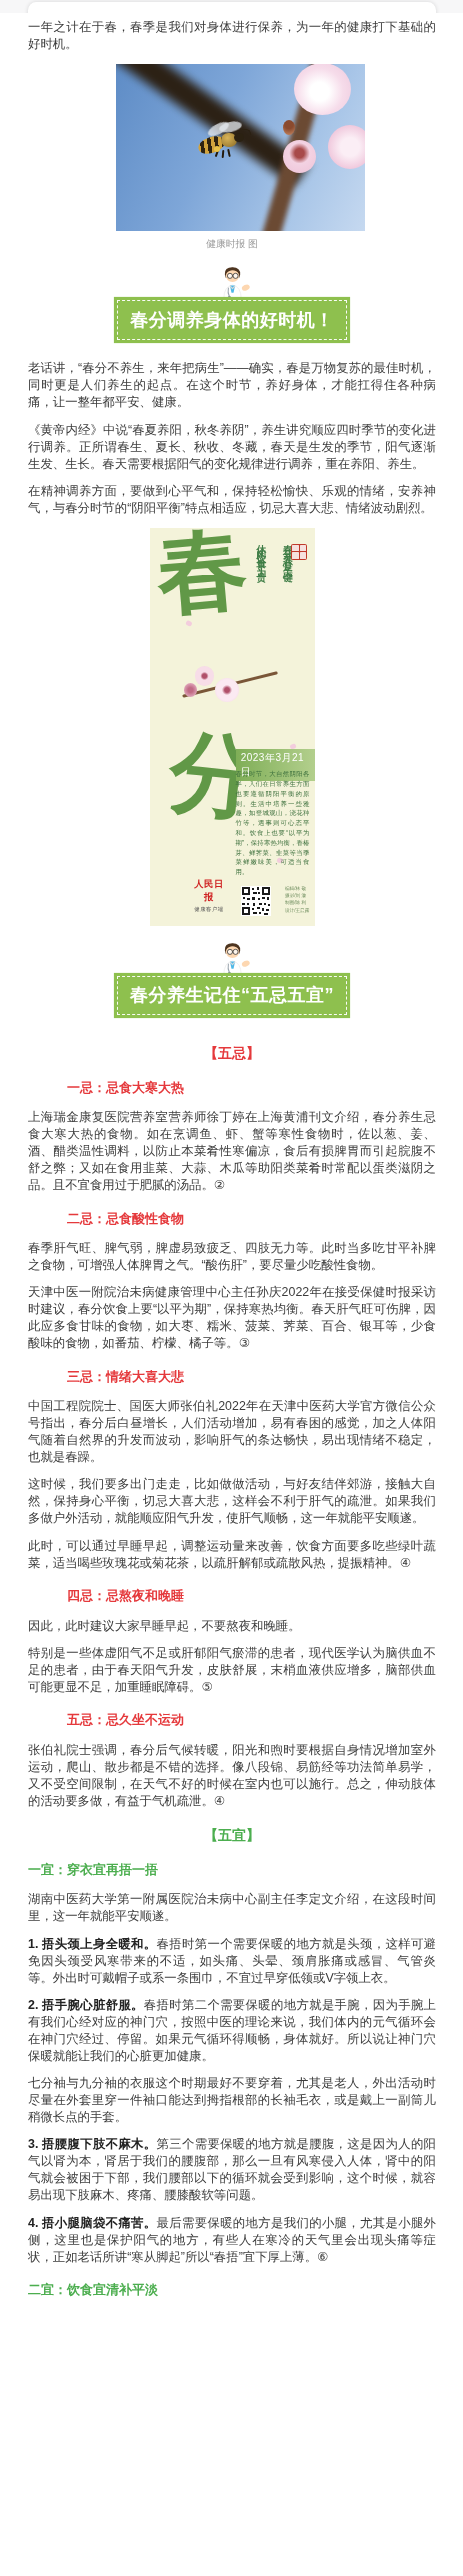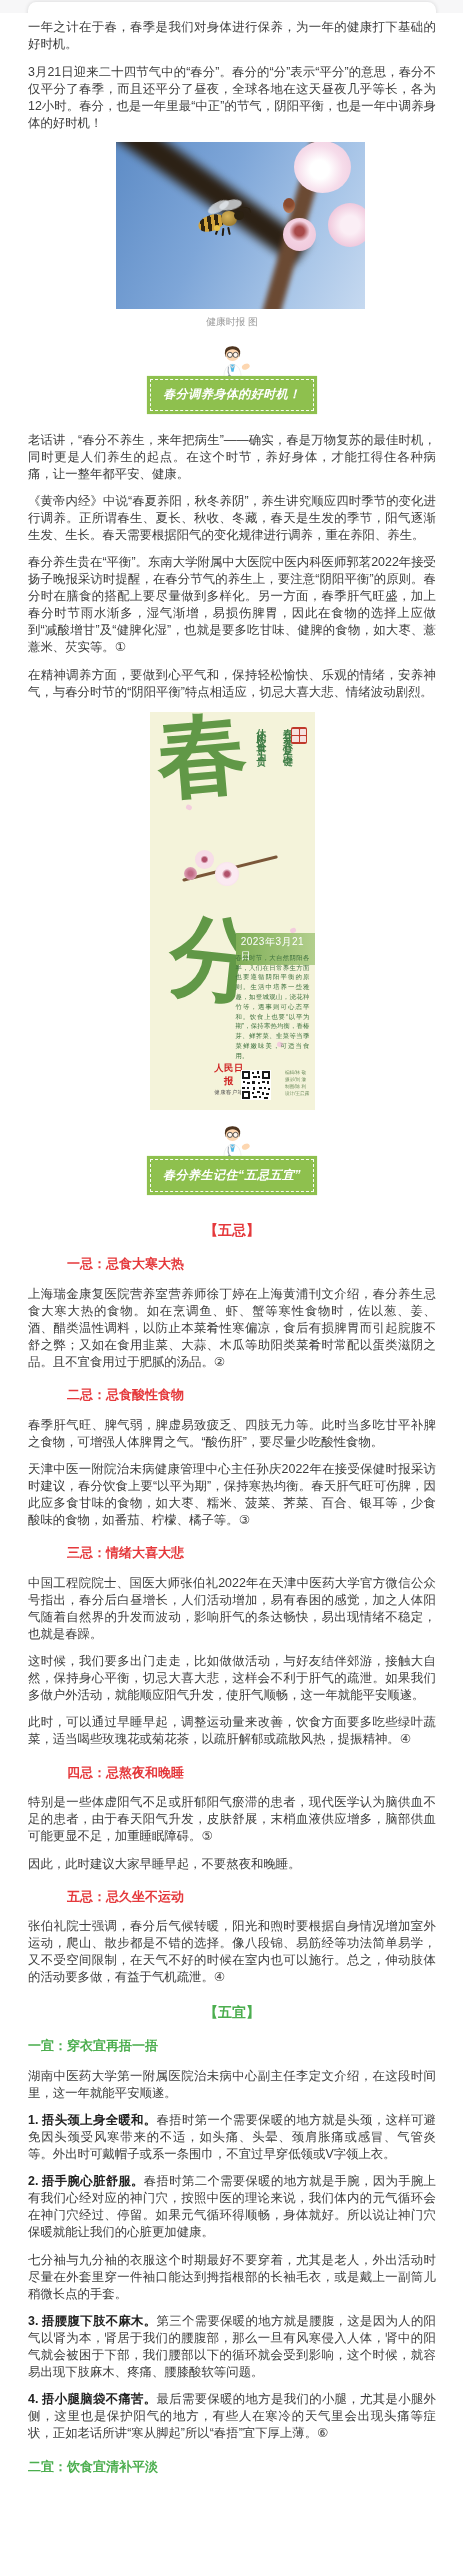--- a/index.html
+++ b/index.html
@@ -56,23 +56,23 @@
     border-bottom:none;border-left:none;border-radius:0 5.2px 0 0;}
   .leg{position:absolute;width:1.5px;height:8.2px;background:#241a0c;border-radius:1px;}
   .leg1{left:17.5px;top:23px;transform:rotate(20deg);}
   .leg2{left:24px;top:24px;transform:rotate(5deg);}
   .leg3{left:30px;top:23px;transform:rotate(-12deg);}
   .pollen{position:absolute;left:15.5px;top:20.6px;width:6.2px;height:6.2px;border-radius:50%;background:#e8c24a;}
   figcaption{font-size:9.8px;color:#999;text-align:center;margin:7.2px 0 3.1px;}
   
   .mascot-banner{text-align:center;margin:15.5px 0 17.5px;}
   .mascot{display:block;margin:0 auto -2.1px;}
-  .banner{display:inline-block;background:var(--banner);color:#fff;font-size:12px;font-weight:bold;
+  .banner{display:inline-block;background:var(--banner);color:#fff;font-size:18px;font-weight:bold;
     letter-spacing:0.5px;padding:6.7px 12.4px;border:1px dashed rgba(255,255,255,.95);
-    box-shadow:0 0 0 3.1px var(--banner);margin:3.1px;font-style:italic;}
+    box-shadow:0 0 0 3.1px var(--banner);margin:3.1px;}
   
   .poster{position:relative;width:165px;height:398px;margin:11.3px auto 13.4px;
     background:#f4f3da;overflow:hidden;}
   .p-col{position:absolute;top:8.2px;writing-mode:vertical-rl;font-size:9.8px;color:#3f7d46;
     letter-spacing:4.6px;font-weight:bold;}
   .p-col-r{right:20.6px;}
   .p-col-l{right:47px;}
   .p-big{position:absolute;color:#5a9440;font-family:"DejaVu Serif","Liberation Serif",serif;
     font-weight:bold;font-size:90px;line-height:1;opacity:.95;}
   .p-big-top{left:7.2px;top:-3.1px;transform:rotate(-5deg);}
@@ -90,36 +90,35 @@
   .p-f3{left:34px;top:155px;width:13.4px;height:13.4px;
     background:radial-gradient(circle,#c06a84 0 25%,#f2c9da 100%);}
   .p-petal{position:absolute;width:6.2px;height:4.6px;border-radius:50%;background:#f3cddd;}
   .p-pe1{left:36px;top:93px;transform:rotate(30deg);}
   .p-pe2{right:18.5px;top:216px;transform:rotate(-20deg);}
   .p-pe3{right:31px;top:330px;transform:rotate(15deg);}
   .p-date{position:absolute;left:86px;top:221px;background:linear-gradient(90deg,#7fae57,#b3cf8d);
     color:#fff;font-size:10px;padding:2.1px 5.2px;letter-spacing:0.5px;}
   .p-body{position:absolute;left:86px;top:241px;width:74px;font-size:6.4px;line-height:9.8px;
     color:#3e713e;text-align:justify;}
-  .p-brand{position:absolute;left:61px;bottom:13.4px;width:37px;text-align:center;}
+  .p-brand{position:absolute;left:41px;bottom:13.4px;width:37px;text-align:center;}
   .p-brand-name{color:#cf2121;font-weight:bold;font-size:9.3px;letter-spacing:0.5px;
     font-family:"DejaVu Serif","Liberation Serif",serif;}
   .p-brand-sub{font-size:5.4px;color:#555;margin-top:1.5px;letter-spacing:0.5px;}
   .p-qr{position:absolute;left:91px;bottom:10.3px;}
   .p-credits{position:absolute;right:5.2px;bottom:12.4px;font-size:4.6px;color:#6a8a5a;line-height:7.2px;}
 </style>
 </head>
 <body>
 
 <div class="top-strip"></div>
 
 <div class="article">
 
   <p>一年之计在于春，春季是我们对身体进行保养，为一年的健康打下基础的好时机。</p>
-  <p>3月21日迎来二十四节气中的“春分”。春分的“分”表示“平分”的意思，春分不仅平分了春季，而且还平分了昼夜，全球各地在这天昼夜几乎等长，各为12小时。春分，也是一年里最“中正”的节气，阴阳平衡，也是一年中调养身体的好时机！</p>
 
   <figure class="bee-fig">
     <div class="bee-scene">
       <div class="branch1"></div>
       <div class="branch2"></div>
       <div class="bf bf1"></div>
       <div class="bf bf2"></div>
       <div class="bf bf3"></div>
       <div class="bud"></div>
       <div class="bee">
@@ -151,21 +150,20 @@
       <path d="M41 38 L46 44 L51 38" fill="none" stroke="#d9d9d9" stroke-width="2"></path>
       <path d="M38 42 Q36 52 40 60" fill="none" stroke="#9aa4ad" stroke-width="2"></path>
       <circle cx="40" cy="61" r="3" fill="#8a949d"></circle>
       <ellipse cx="72" cy="42" rx="8" ry="5.5" fill="#fdd7b1" transform="rotate(-24 72 42)"></ellipse>
     </svg>
     <div class="banner">春分调养身体的好时机！</div>
   </div>
 
   <p>老话讲，“春分不养生，来年把病生”——确实，春是万物复苏的最佳时机，同时更是人们养生的起点。在这个时节，养好身体，才能扛得住各种病痛，让一整年都平安、健康。</p>
   <p>《黄帝内经》中说“春夏养阳，秋冬养阴”，养生讲究顺应四时季节的变化进行调养。正所谓春生、夏长、秋收、冬藏，春天是生发的季节，阳气逐渐生发、生长。春天需要根据阳气的变化规律进行调养，重在养阳、养生。</p>
-  <p>春分养生贵在“平衡”。东南大学附属中大医院中医内科医师郭茗2022年接受扬子晚报采访时提醒，在春分节气的养生上，要注意“阴阳平衡”的原则。春分时在膳食的搭配上要尽量做到多样化。另一方面，春季肝气旺盛，加上春分时节雨水渐多，湿气渐增，易损伤脾胃，因此在食物的选择上应做到“减酸增甘”及“健脾化湿”，也就是要多吃甘味、健脾的食物，如大枣、薏薏米、芡实等。①</p>
   <p>在精神调养方面，要做到心平气和，保持轻松愉快、乐观的情绪，安养神气，与春分时节的“阴阳平衡”特点相适应，切忌大喜大悲、情绪波动剧烈。</p>
 
   <figure class="poster">
     <span class="p-col p-col-r">春分养心是关键</span>
     <span class="p-col p-col-l">休闲饮食平为贵</span>
     <span class="p-big p-big-top">春</span>
     <span class="p-big p-big-bottom">分</span>
     <span class="p-seal">
         <i></i>
         <i></i>
@@ -250,22 +248,22 @@
   <h3 class="red">二忌：忌食酸性食物</h3>
   <p>春季肝气旺、脾气弱，脾虚易致疲乏、四肢无力等。此时当多吃甘平补脾之食物，可增强人体脾胃之气。“酸伤肝”，要尽量少吃酸性食物。</p>
   <p>天津中医一附院治未病健康管理中心主任孙庆2022年在接受保健时报采访时建议，春分饮食上要“以平为期”，保持寒热均衡。春天肝气旺可伤脾，因此应多食甘味的食物，如大枣、糯米、菠菜、荠菜、百合、银耳等，少食酸味的食物，如番茄、柠檬、橘子等。③</p>
 
   <h3 class="red">三忌：情绪大喜大悲</h3>
   <p>中国工程院院士、国医大师张伯礼2022年在天津中医药大学官方微信公众号指出，春分后白昼增长，人们活动增加，易有春困的感觉，加之人体阳气随着自然界的升发而波动，影响肝气的条达畅快，易出现情绪不稳定，也就是春躁。</p>
   <p>这时候，我们要多出门走走，比如做做活动，与好友结伴郊游，接触大自然，保持身心平衡，切忌大喜大悲，这样会不利于肝气的疏泄。如果我们多做户外活动，就能顺应阳气升发，使肝气顺畅，这一年就能平安顺遂。</p>
   <p>此时，可以通过早睡早起，调整运动量来改善，饮食方面要多吃些绿叶蔬菜，适当喝些玫瑰花或菊花茶，以疏肝解郁或疏散风热，提振精神。④</p>
 
   <h3 class="red">四忌：忌熬夜和晚睡</h3>
+  <p>因此，此时建议大家早睡早起，不要熬夜和晚睡。</p>
   <p>特别是一些体虚阳气不足或肝郁阳气瘀滞的患者，现代医学认为脑供血不足的患者，由于春天阳气升发，皮肤舒展，末梢血液供应增多，脑部供血可能更显不足，加重睡眠障碍。⑤</p>
-  <p>因此，此时建议大家早睡早起，不要熬夜和晚睡。</p>
 
   <h3 class="red">五忌：忌久坐不运动</h3>
   <p>张伯礼院士强调，春分后气候转暖，阳光和煦时要根据自身情况增加室外运动，爬山、散步都是不错的选择。像八段锦、易筋经等功法简单易学，又不受空间限制，在天气不好的时候在室内也可以施行。总之，伸动肢体的活动要多做，有益于气机疏泄。④</p>
 
   <h2 class="green">【五宜】</h2>
 
   <h3 class="green">一宜：穿衣宜再捂一捂</h3>
   <p>湖南中医药大学第一附属医院治未病中心副主任李定文介绍，在这段时间里，这一年就能平安顺遂。</p>
   <p><b class="lead">1. 捂头颈上身全暖和。</b><span>春捂时第一个需要保暖的地方就是头颈，这样可避免因头颈受风寒带来的不适，如头痛、头晕、颈肩胀痛或感冒、气管炎等。外出时可戴帽子或系一条围巾，不宜过早穿低领或V字领上衣。</span></p>
   <p><b class="lead">2. 捂手腕心脏舒服。</b><span>春捂时第二个需要保暖的地方就是手腕，因为手腕上有我们心经对应的神门穴，按照中医的理论来说，我们体内的元气循环会在神门穴经过、停留。如果元气循环得顺畅，身体就好。所以说让神门穴保暖就能让我们的心脏更加健康。</span></p>

